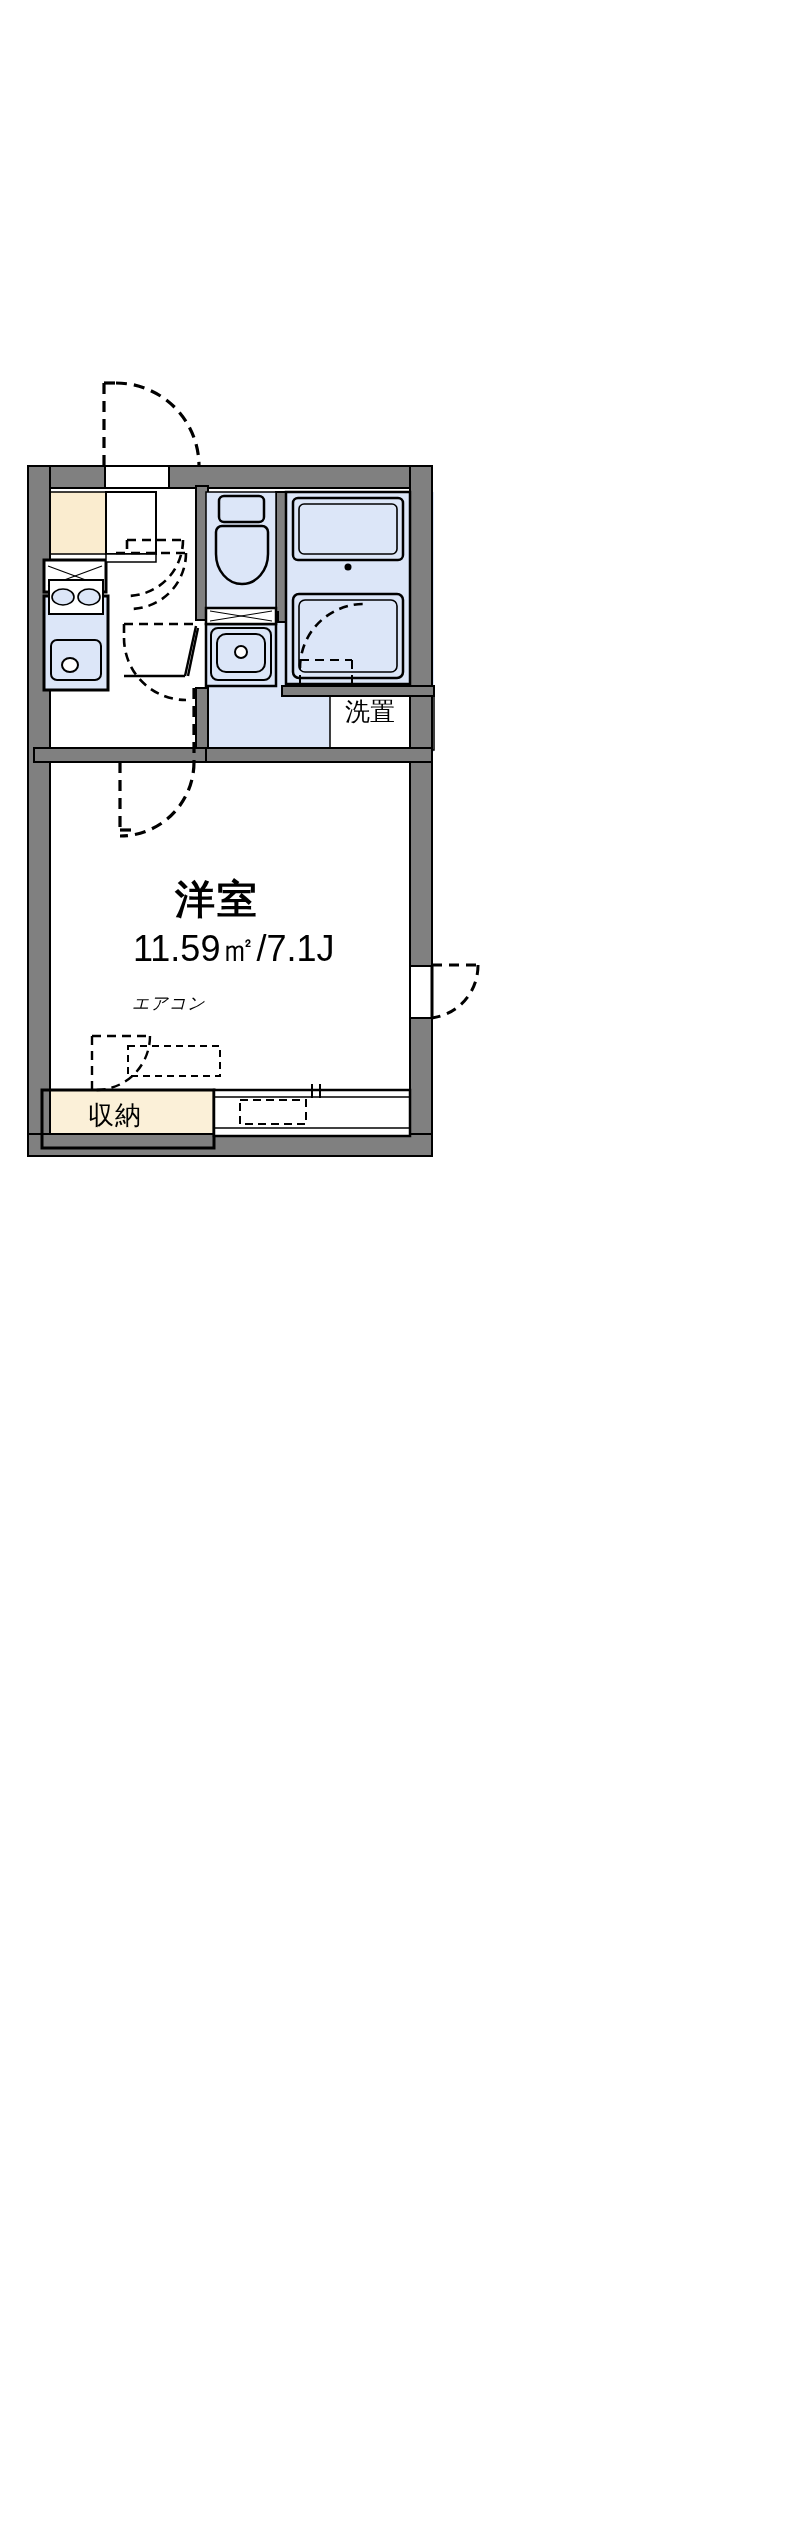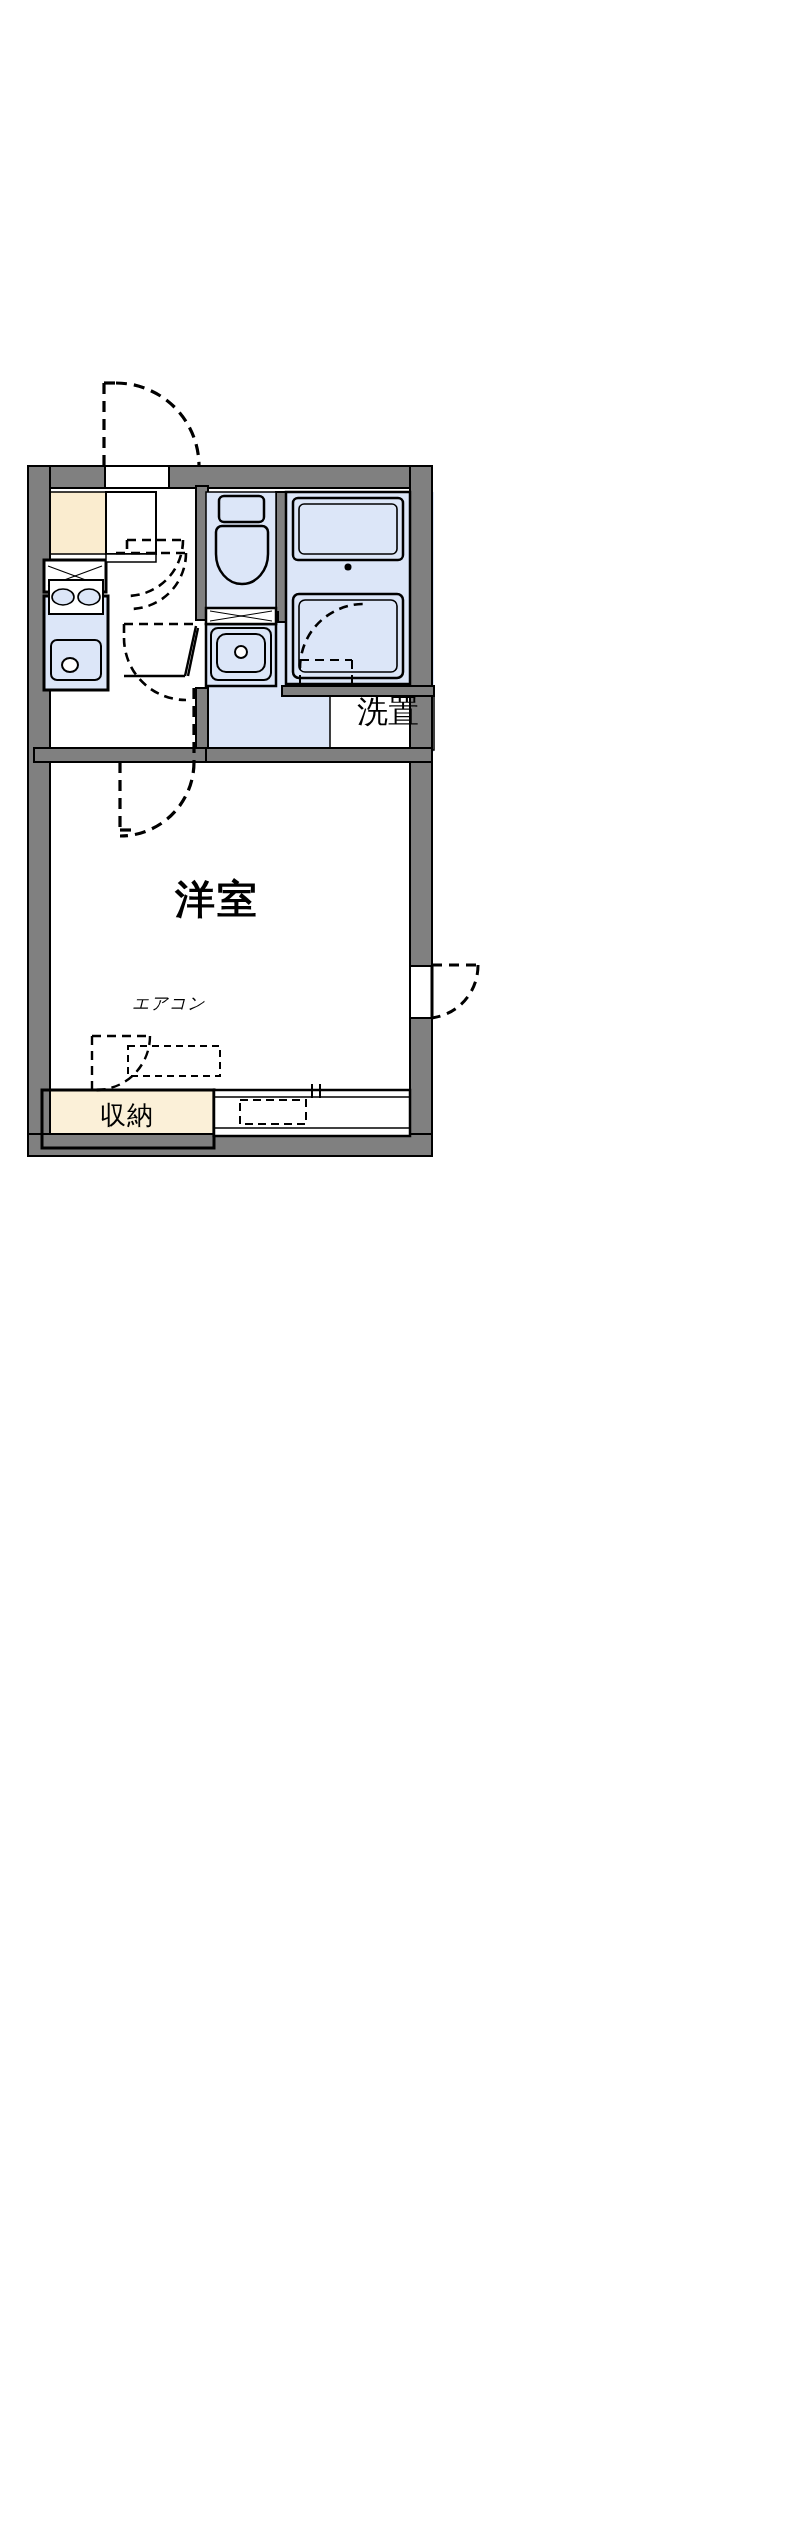--- a/index.html
+++ b/index.html
@@ -4,21 +4,21 @@
 <style>
   html,body{margin:0;padding:0;background:#ffffff;}
   body{font-family:"Liberation Sans","DejaVu Sans",sans-serif;}
   #page{position:relative;width:800px;height:2539px;background:#ffffff;overflow:hidden;}
   #plan{position:absolute;left:0;top:0;width:800px;height:2539px;}
   .lbl{position:absolute;color:#000;white-space:nowrap;}
   .lbl-room{font-size:40px;letter-spacing:2px;}
   .lbl-area{font-size:36px;letter-spacing:0px;}
   .lbl-sm{font-size:26px;letter-spacing:1px;}
   .lbl-ac{font-size:17px;letter-spacing:1px;}
-  .lbl-wash{font-size:31px;line-height:27px;text-align:right;}
+  .lbl-wash{font-size:25px;line-height:27px;text-align:left;}
 </style>
 </head>
 <body>
 
 <div id="page">
 
   <svg id="plan" viewBox="0 0 800 2539">
 
     <rect x="34" y="470" width="406" height="680" fill="#ffffff"></rect>
 
@@ -196,17 +196,18 @@
       <path d="M106 492 L106 554"></path>
     </g>
 
     <g stroke="#000" fill="none" stroke-width="2.6" stroke-dasharray="9 6">
       <path d="M300 668 A64 64 0 0 1 364 604"></path>
     </g>
 
   </svg>
 
   <div class="lbl lbl-room" style="left:175px;top:872px;font-weight:bold;">洋室</div>
-  <div class="lbl lbl-sm" style="left:100px;top:1098px;">収納</div>
+  <div class="lbl lbl-area" style="left:133px;top:925px;">11.59㎡/7.1J</div>
+  <div class="lbl lbl-sm" style="left:88px;top:1098px;">収納</div>
   <div class="lbl lbl-wash" style="left:345px;top:698px;width:74px;">洗置</div>
   <div class="lbl lbl-ac" style="left:132px;top:992px;font-style:italic;">エアコン</div>
 
 </div>
 
 </body></html>

